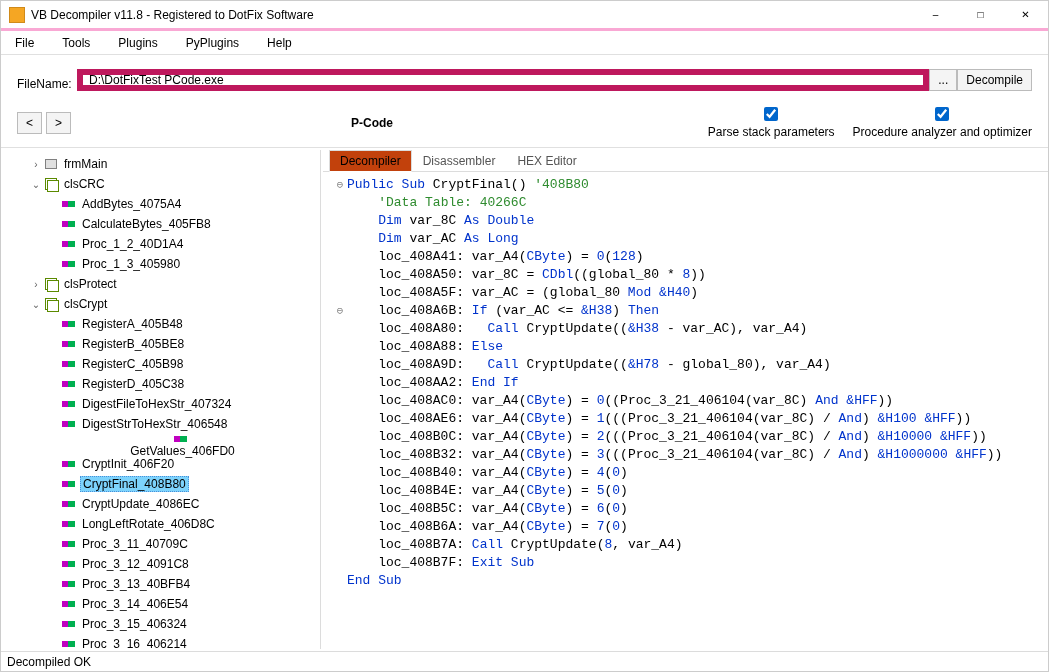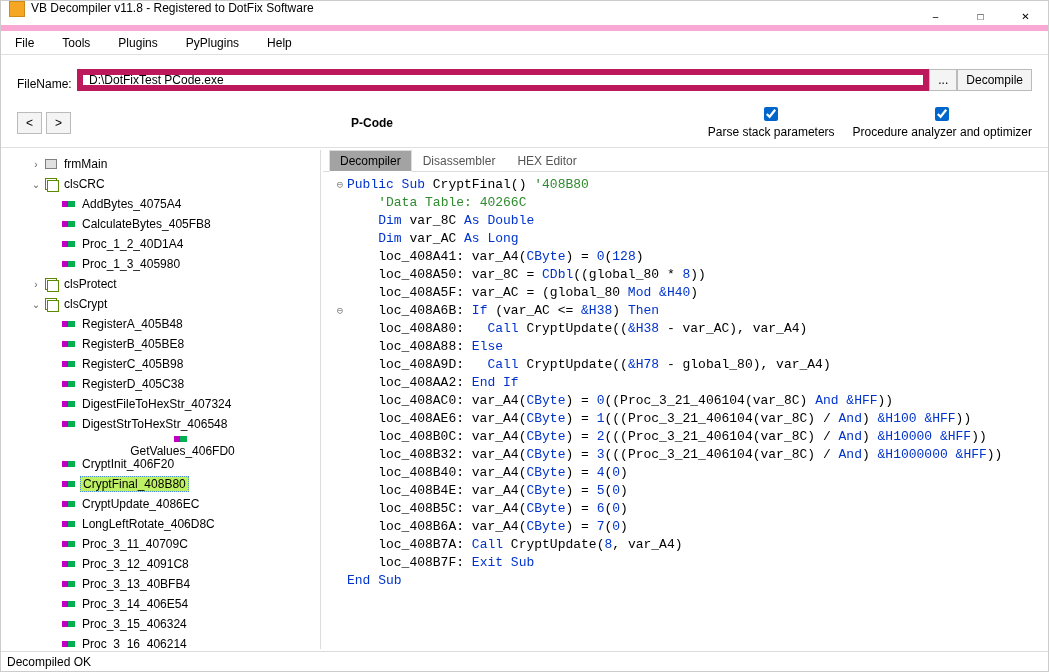--- a/index.html
+++ b/index.html
@@ -11,22 +11,23 @@
   height: 672px;
   overflow: hidden;
   display: flex;
   flex-direction: column;
   border: 1px solid #ccc;
 }
 .titlebar {
   height: 30px;
   background: #fff;
   display: flex;
+  align-items: center;
   padding: 0 0 0 8px;
-  border-bottom: 6px solid #f9a8d4;
+  border-bottom: 3px solid #f9a8d4;
 }
 .titlebar .app-icon {
   width: 16px; height: 16px;
   background: #f5a623;
   border: 1px solid #d08a1a;
   margin-right: 6px;
 }
 .titlebar .title { flex: 1; font-size: 12px; }
 .titlebar .win-controls { display: flex; }
 .titlebar .win-btn {
@@ -113,21 +114,21 @@
   color: #666;
   font-size: 10px;
 }
 .tree-node .ic {
   width: 16px; height: 14px;
   display: inline-flex;
   align-items: center; justify-content: center;
   margin-right: 3px;
 }
 .tree-node.selected .lbl {
-  background: #bef264;
+  background: #7dd3fc;
   border: 1px dotted #4a90d9;
   padding: 0 2px;
 }
 .tree-node .lbl { padding: 0 2px; }
 .ic-form { background: #e0e0e0; border: 1px solid #808080; width: 12px; height: 10px; }
 .ic-class {
   width: 13px; height: 12px; position: relative;
 }
 .ic-class::before {
   content: ""; position: absolute;
@@ -155,21 +156,21 @@
 .code-tab {
   padding: 3px 10px;
   border: 1px solid transparent;
   border-bottom: none;
   color: #555;
   font-size: 12px;
 }
 .code-tab.active {
   border-color: #dcdcdc;
   border-bottom: 1px solid #fff;
-  background: #a3a3a3;
+  background: #c2410c;
   color: #000;
   position: relative;
   top: 1px;
 }
 .code-body {
   flex: 1;
   overflow: auto;
   padding: 4px 0 4px 10px;
   font-family: "Courier New", monospace;
   font-size: 13px;

